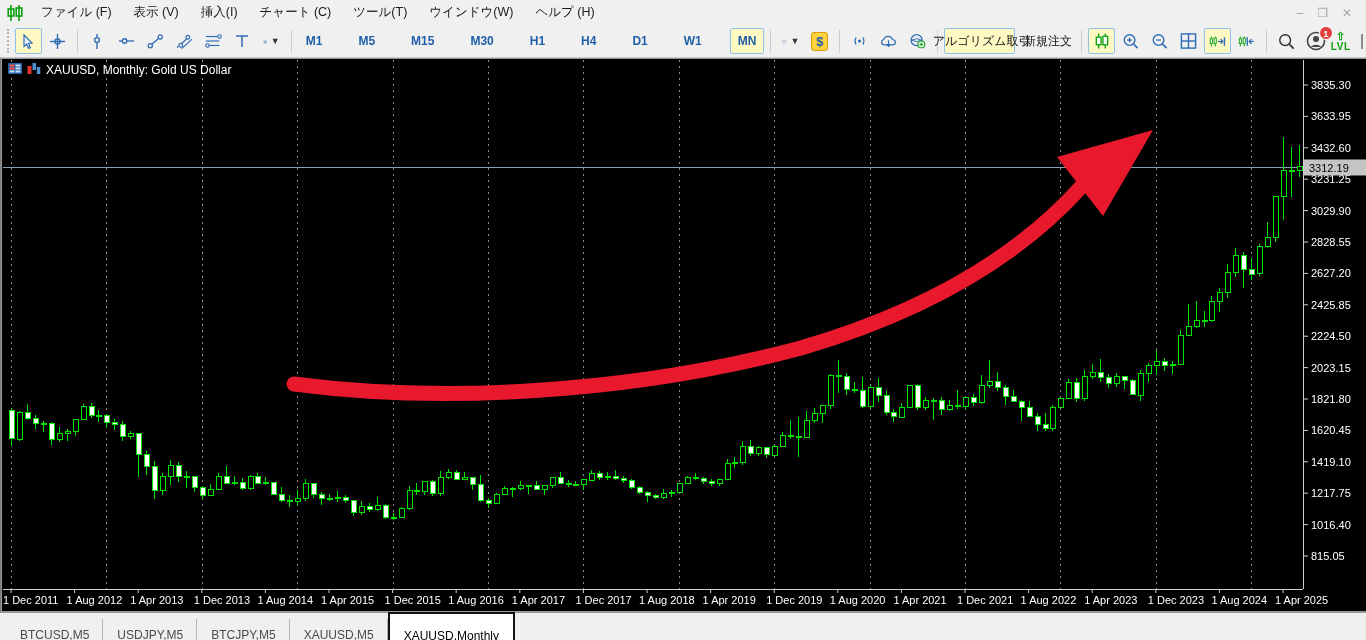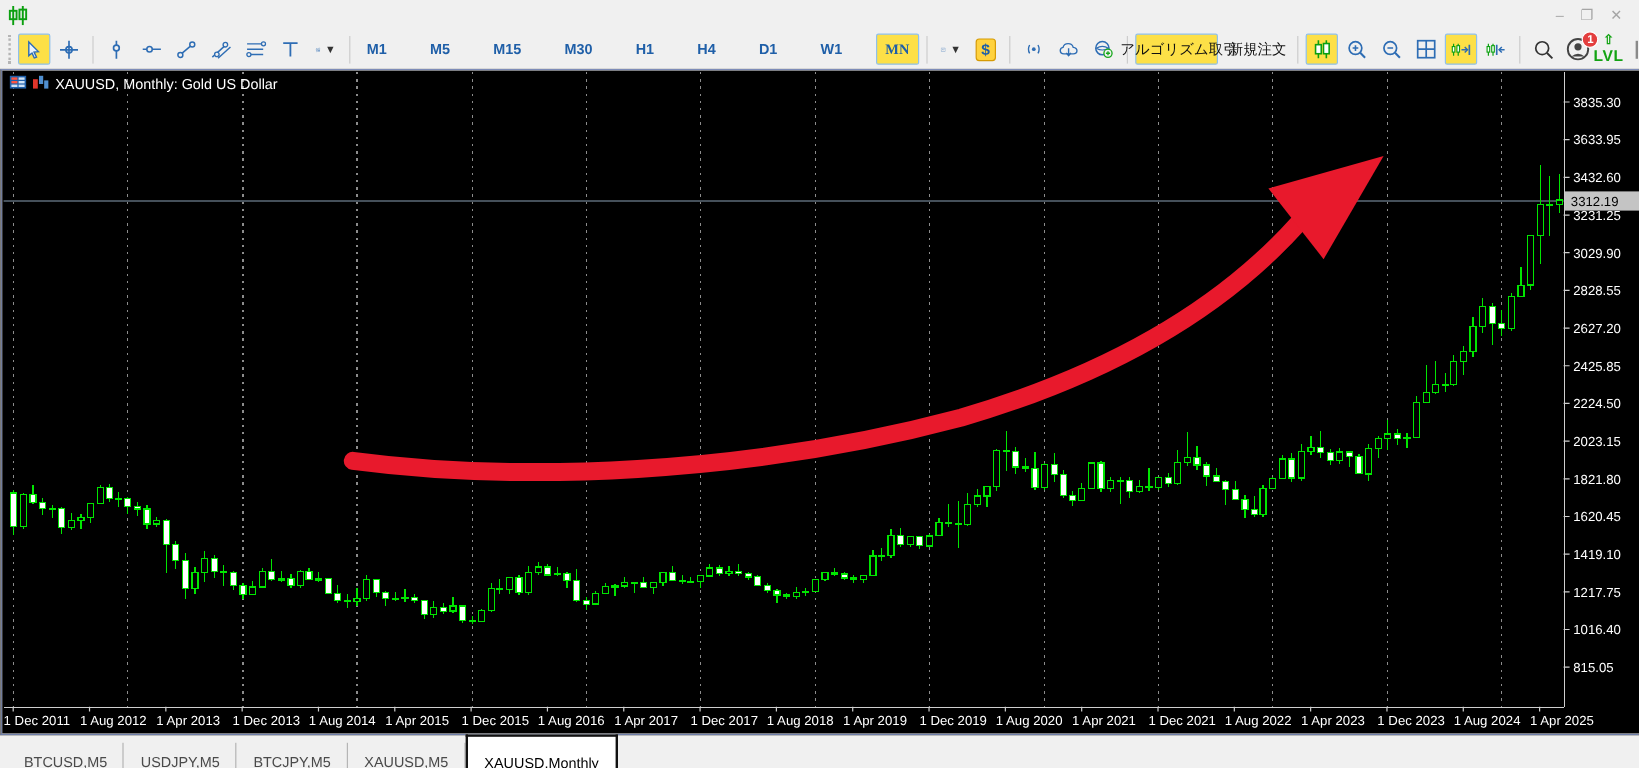--- a/index.html
+++ b/index.html
@@ -9,30 +9,30 @@
   
   .menubar{height:25px;background:#f0f0f0;display:flex;align-items:center;padding:0 4px;font-size:12.5px;color:#1a1a1a;}
   .menubar .logo{width:22px;height:18px;display:flex;align-items:center;justify-content:center;margin-right:4px;}
   .menu-item{padding:2px 11px;cursor:default;white-space:nowrap;}
   .win-controls{margin-left:auto;display:flex;align-items:center;gap:14px;padding-right:10px;color:#a5a5a5;font-size:12px;}
   .win-controls span{cursor:default;}
 
   
   .toolbar{height:33px;background:#f0f0f0;display:flex;align-items:center;padding:0 4px;gap:2px;border-bottom:1px solid #c9c9c9;}
   .tbtn{height:26px;min-width:27px;display:flex;align-items:center;justify-content:center;border:1px solid transparent;border-radius:2px;padding:0 4px;gap:4px;}
-  .tbtn.active{background:#fde047;border-color:#8fc0ea;font-family:Liberation Serif, serif;}
+  .tbtn.active{background:#fef9c3;border-color:#8fc0ea;}
   .tbtn.textbtn{font-size:12px;color:#111;padding:0 20px;white-space:nowrap;}
   .tf{font-size:12px;font-weight:600;color:#1f5fa8;padding:0 7px;}
   .sep{width:1px;height:23px;border-left:1px solid #cdcdcd;margin:0 4px;}
   .grip{width:5px;height:24px;border-left:2px dotted #b5b5b5;margin:0 3px;}
   .dollar{width:22px;height:19px;background:#ffd23e;border:1px solid #d69b05;border-radius:3px;color:#1f5fa8;font-weight:bold;font-size:13px;display:flex;align-items:center;justify-content:center;}
   .caret{font-size:9px;color:#333;}
   .lvl{display:flex;flex-direction:column;align-items:center;line-height:1;color:#13a313;font-weight:bold;}
   .lvl .arr{font-size:11px;}
-  .lvl .txt{font-size:13px;letter-spacing:.5px;}
+  .lvl .txt{font-size:10px;letter-spacing:.5px;}
   .meter{width:54px;height:15px;border:1px solid #8a8a8a;background:#fff;margin-left:6px;position:relative;}
   .meter .fill{position:absolute;left:0;top:0;bottom:0;width:62%;background:#27d427;}
   .profile{position:relative;width:22px;height:22px;}
   .badge{position:absolute;top:-4px;right:-6px;background:#e33e3e;color:#fff;border-radius:50%;width:14px;height:14px;font-size:9.5px;font-weight:bold;display:flex;align-items:center;justify-content:center;border:1px solid #fff;}
 
   
   .chart-panel{position:relative;width:1366px;height:554px;background:#1d4ed8;border-left:1px solid #7a7a7a;border-right:1px solid #7a7a7a;}
   .chart-title{position:absolute;left:7px;top:5px;display:flex;align-items:center;gap:5px;color:#fff;font-size:12px;z-index:5;}
   .chart-title .ticon{display:inline-block;}
   #chart-svg{position:absolute;left:0;top:0;}
@@ -48,20 +48,29 @@
 
 <div class="menubar">
   <span class="logo">
     <svg width="18" height="16" viewBox="0 0 18 16">
       <line x1="5" y1="0" x2="5" y2="16" stroke="#0ca010" stroke-width="1.6"></line>
       <rect x="2.2" y="4" width="5.6" height="7" fill="none" stroke="#0ca010" stroke-width="1.6"></rect>
       <line x1="13" y1="0" x2="13" y2="16" stroke="#0ca010" stroke-width="1.6"></line>
       <rect x="10.2" y="3" width="5.6" height="8" fill="none" stroke="#0ca010" stroke-width="1.6"></rect>
     </svg>
   </span>
+  <div id="menu-items" style="display: flex;">
+      <div class="menu-item">ファイル (F)</div>
+      <div class="menu-item">表示 (V)</div>
+      <div class="menu-item">挿入(I)</div>
+      <div class="menu-item">チャート (C)</div>
+      <div class="menu-item">ツール(T)</div>
+      <div class="menu-item">ウインドウ(W)</div>
+      <div class="menu-item">ヘルプ (H)</div>
+    </div>
   <div class="win-controls">
     <span>–</span>
     <span>❐</span>
     <span>✕</span>
   </div>
 </div>
 
 <div class="toolbar">
   <span class="grip"></span>
 

